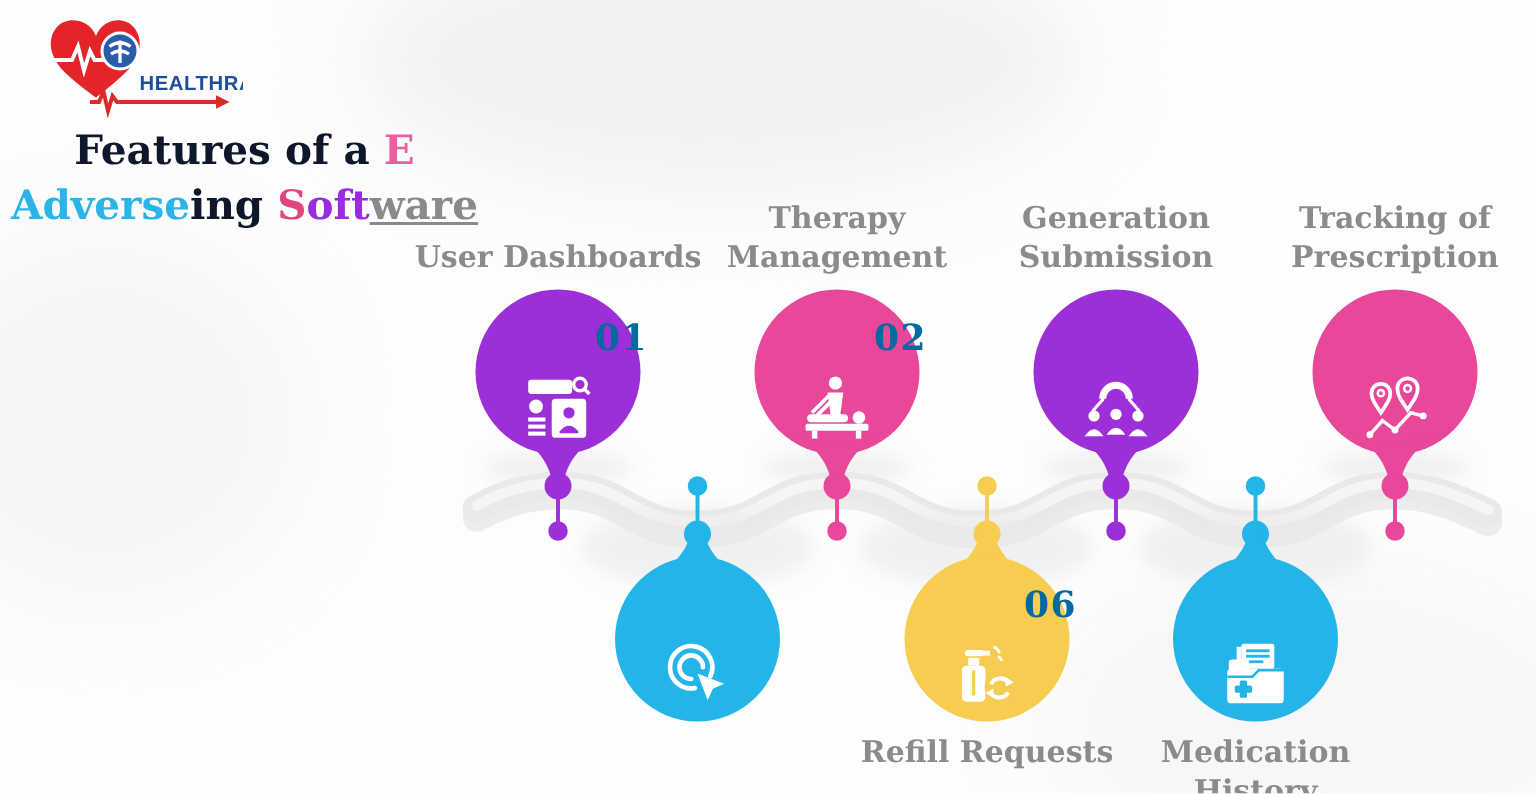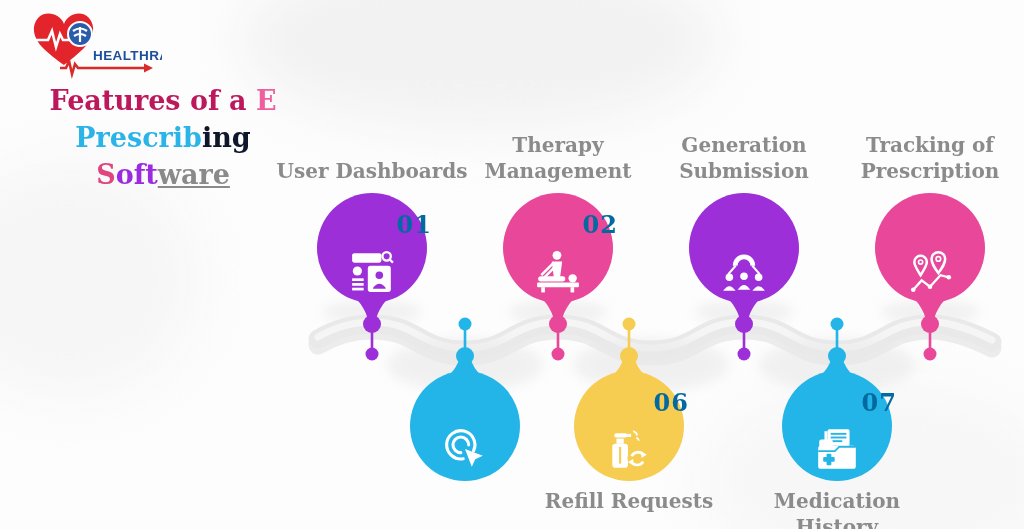--- a/index.html
+++ b/index.html
@@ -58,22 +58,22 @@
       <path d="M52,32 Q58,28 64,32"></path>
     </g>
     <text x="71" y="56" font-family="Liberation Sans, sans-serif" font-size="13.5" font-weight="bold" letter-spacing="0.4" fill="#1b4f9c" style="color: rgb(27, 79, 156);">HEALTHRAY</text>
     <g>
       <polyline points="38,64 44,64 47,57 50,70 53,60 56,64 124,64" fill="none" stroke="#d92b27" stroke-width="2.6"></polyline>
       <polygon points="122,59.5 131,64 122,68.5" fill="#d92b27"></polygon>
     </g>
   </svg>
 
   <div id="title">
-    <div><span style="color: #be185d;">Features of a </span><span style="color: rgb(239, 95, 159);">E</span></div>
-    <div><span style="color: rgb(42, 180, 232);">Prescrib</span><span style="color: #0f172a;">ing </span><span style="color: rgb(224, 69, 127);">S</span><span style="color: rgb(155, 43, 224); text-align: center;">oft</span><span style="color: rgb(138, 138, 138); text-decoration: underline;">ware</span></div>
+    <div><span style="color: #0f172a;">Features of a </span><span style="color: rgb(239, 95, 159);">E</span></div>
+    <div><span style="color: rgb(42, 180, 232);">Adverse</span><span style="color: #0f172a;">ing </span><span style="color: rgb(224, 69, 127);">S</span><span style="color: rgb(155, 43, 224); text-align: center;">oft</span><span style="color: rgb(138, 138, 138); text-decoration: underline;">ware</span></div>
   </div>
 
   <div class="shadow" style="left:322px; top:300px; width:100px; height:24px;"></div>
   <div class="shadow" style="left:508px; top:300px; width:100px; height:24px;"></div>
   <div class="shadow" style="left:694px; top:300px; width:100px; height:24px;"></div>
   <div class="shadow" style="left:880px; top:300px; width:100px; height:24px;"></div>
 
   <svg id="wave" width="710" height="70" viewBox="0 0 710 70">
     <path d="M18,42 C30,35 50,27 72,27 C118,27 119,53 165,53 C211,53 212,27 258,27 C304,27 305,53 351,53 C397,53 398,27 444,27 C490,27 491,53 537,53 C583,53 584,27 630,27 C652,27 672,35 692,45" fill="none" stroke="#dedede" stroke-width="19" stroke-linecap="round" opacity="0.55" transform="translate(0,3)"></path>
     <path d="M18,39 C30,32 50,24 72,24 C118,24 119,50 165,50 C211,50 212,24 258,24 C304,24 305,50 351,50 C397,50 398,24 444,24 C490,24 491,50 537,50 C583,50 584,24 630,24 C652,24 672,32 692,42" fill="none" stroke="#e9e9e9" stroke-width="19" stroke-linecap="round"></path>
@@ -185,21 +185,21 @@
       <path d="M33,76 C50,61 54,54 57,40 L63,40 C66,54 70,61 87,76 C70,67 50,67 33,76 Z"></path>
       <circle cx="60" cy="116" r="55"></circle>
     </svg>
     <svg class="ficon" viewBox="0 0 44 44">
       <path d="M20.3,31.3 A13.5,13.5 0 1 1 30.2,23.7" fill="none" stroke="#fff" stroke-width="3" stroke-linecap="round"></path>
       <path d="M18,25.5 A7.5,7.5 0 1 1 25.5,18" fill="none" stroke="#fff" stroke-width="3" stroke-linecap="round"></path>
       <path d="M22,22 L39,28.5 L31.8,31.8 L28.5,39 Z" fill="#fff"></path>
     </svg>
   </div>
 
-  <div class="feature bottom" style="left: 569px; top: 310px; color: rgb(246, 204, 81);">
+  <div class="feature bottom" style="left: 598px; top: 310px; color: rgb(246, 204, 81);">
     <svg class="blob" width="120" height="180" viewBox="0 0 120 180" fill="currentColor">
       <circle cx="60" cy="14" r="6.5"></circle>
       <rect x="58.7" y="18" width="2.6" height="26"></rect>
       <circle cx="60" cy="46" r="9"></circle>
       <path d="M33,76 C50,61 54,54 57,40 L63,40 C66,54 70,61 87,76 C70,67 50,67 33,76 Z"></path>
       <circle cx="60" cy="116" r="55"></circle>
     </svg>
     <div class="num">06</div>
     <svg class="ficon" viewBox="0 0 44 44">
       <rect x="6" y="17" width="15" height="23" rx="3" fill="#fff"></rect>
@@ -219,21 +219,20 @@
   </div>
 
   <div class="feature bottom" style="left: 777px; top: 310px; color: rgb(36, 181, 232);">
     <svg class="blob" width="120" height="180" viewBox="0 0 120 180" fill="currentColor">
       <circle cx="60" cy="14" r="6.5"></circle>
       <rect x="58.7" y="18" width="2.6" height="26"></rect>
       <circle cx="60" cy="46" r="9"></circle>
       <path d="M33,76 C50,61 54,54 57,40 L63,40 C66,54 70,61 87,76 C70,67 50,67 33,76 Z"></path>
       <circle cx="60" cy="116" r="55"></circle>
     </svg>
-    <div class="num">07</div>
     <svg class="ficon" viewBox="0 0 44 44">
       <rect x="10" y="5" width="3" height="13" fill="#fff"></rect>
       <rect x="13" y="3" width="21" height="16" rx="1.5" fill="#fff"></rect>
       <line x1="16" y1="7.5" x2="31" y2="7.5" stroke="currentColor" stroke-width="1.8"></line>
       <line x1="16" y1="11" x2="31" y2="11" stroke="currentColor" stroke-width="1.8"></line>
       <line x1="16" y1="14.5" x2="27" y2="14.5" stroke="currentColor" stroke-width="1.8"></line>
       <rect x="5" y="13" width="13" height="9" rx="2" fill="#fff"></rect>
       <rect x="4" y="19" width="36" height="22" rx="2.5" fill="#fff"></rect>
       <path d="M4,24 L20,24 L24,20 L40,20" fill="none" stroke="currentColor" stroke-width="1.6"></path>
       <rect x="12" y="26.5" width="4.6" height="11" rx="1" fill="currentColor"></rect>

